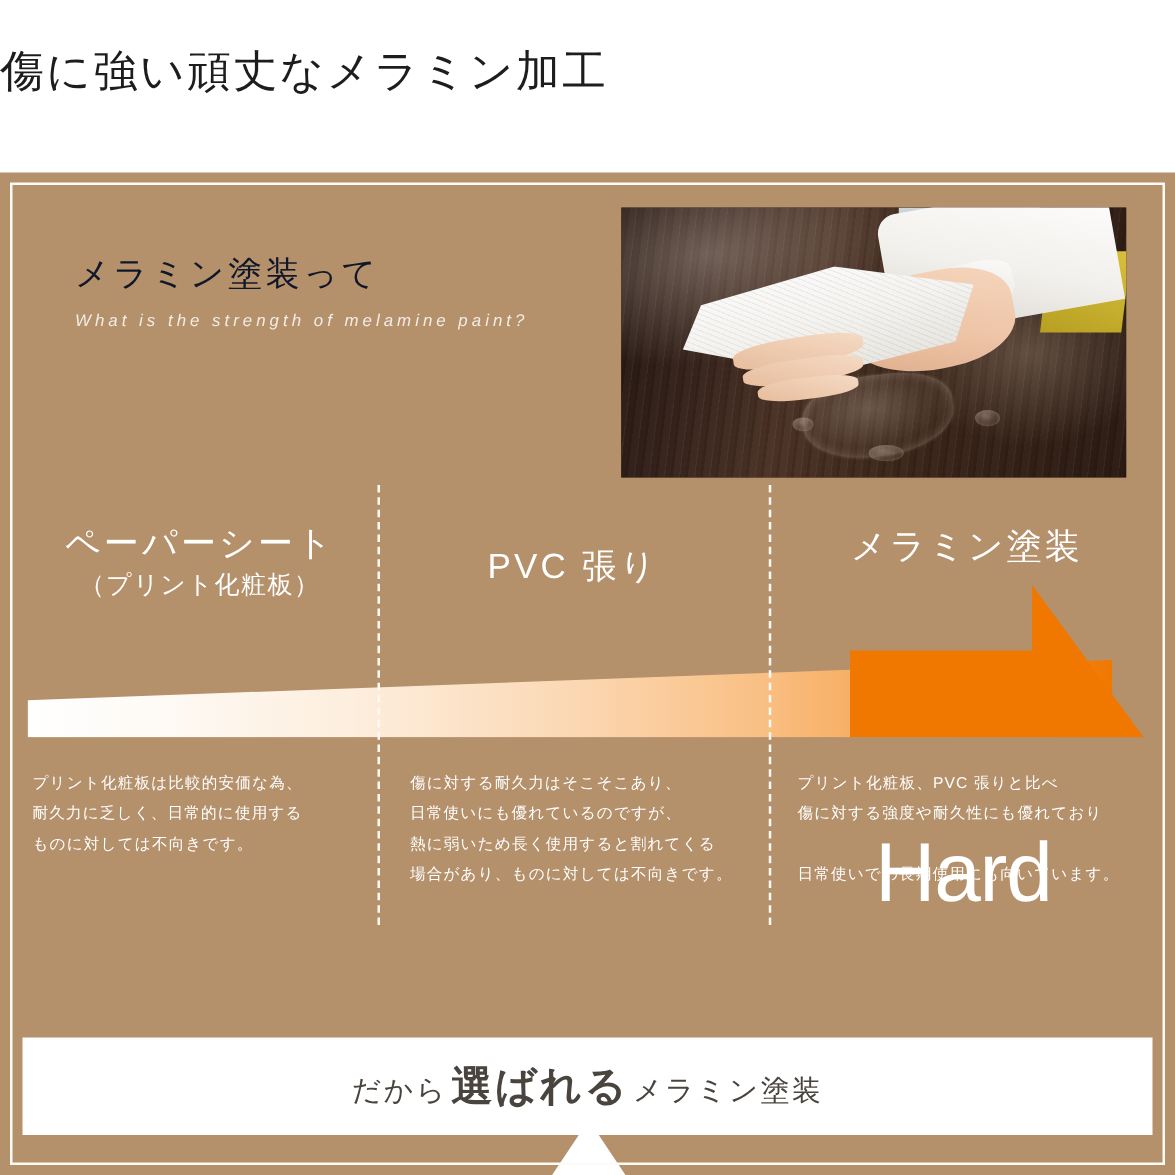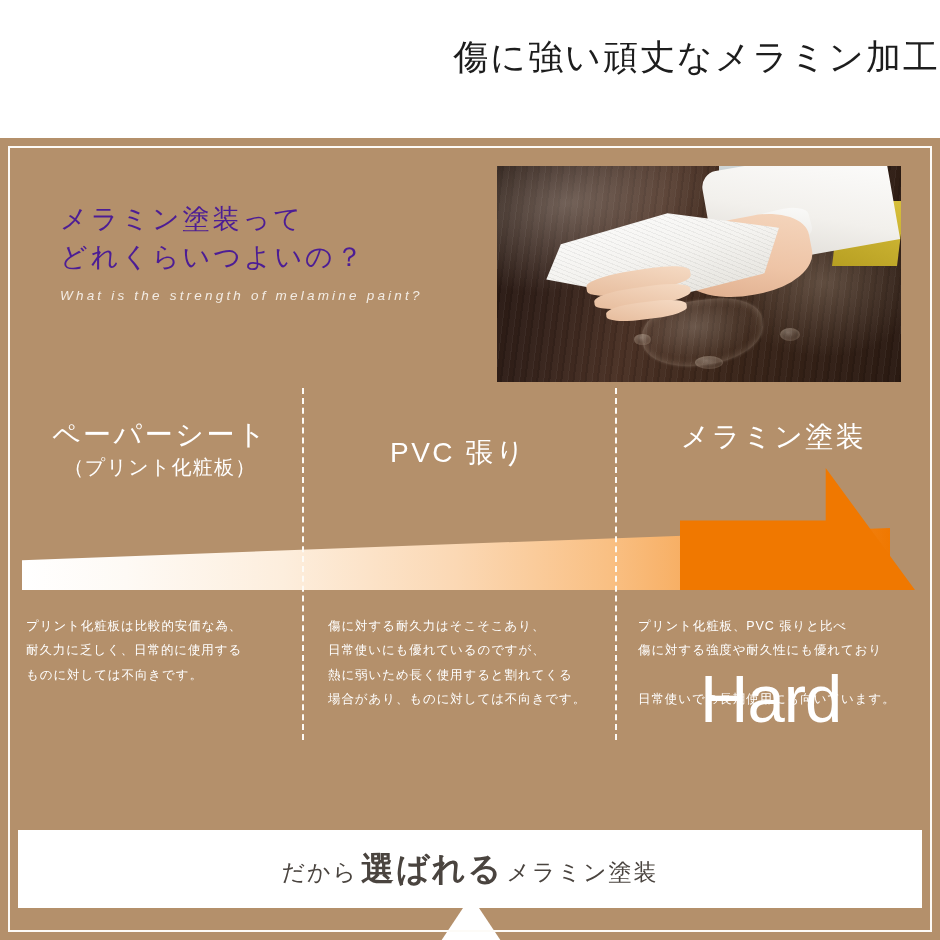--- a/index.html
+++ b/index.html
@@ -7,21 +7,21 @@
   body {
     font-family:"Liberation Sans","DejaVu Sans",sans-serif;
     background:#ffffff;
     position:relative;
     overflow:hidden;
   }
 
   
   .page-title {
     position:absolute; left:0; top:36px; width:940px;
-    text-align:right;
+    text-align:left;
     font-family:"Liberation Serif","DejaVu Serif",serif;
     font-size:35px;
     letter-spacing:2px;
     color:#1d1d1d;
     line-height:1.25;
     white-space:nowrap;
   }
 
   
   .panel {
@@ -32,21 +32,21 @@
   .panel-inner-border {
     position:absolute; left:8px; top:8px; right:8px; bottom:8px;
     border:2px solid #fdfbf7;
     pointer-events:none;
     z-index:6;
   }
 
   
   .headings { position:absolute; left:60px; top:62px; z-index:3; }
   .heading-jp {
-    color:#4c1d95;
+    color:#0f172a;
     font-size:27px;
     line-height:1.42;
     letter-spacing:3px;
     font-weight:400;
     white-space:nowrap;
   }
   .heading-en {
     margin-top:11px;
     color:#f3ece4;
     font-size:13.5px;
@@ -233,21 +233,20 @@
 <body>
 
 <div class="page-title">傷に強い頑丈なメラミン加工</div>
 
 <div class="panel">
 
   <div class="panel-inner-border"></div>
 
   <div class="headings">
     <div class="heading-jp">メラミン塗装って</div>
-    <div class="heading-jp">どれくらいつよいの？</div>
     <div class="heading-en">What is the strength of melamine paint?</div>
   </div>
 
   <div class="photo">
     <div class="ph-table"></div>
     <div class="ph-grain"></div>
     <div class="ph-bg-window"></div>
     <div class="ph-sheen"></div>
     <div class="ph-sheen2"></div>
     <div class="ph-water"></div>

